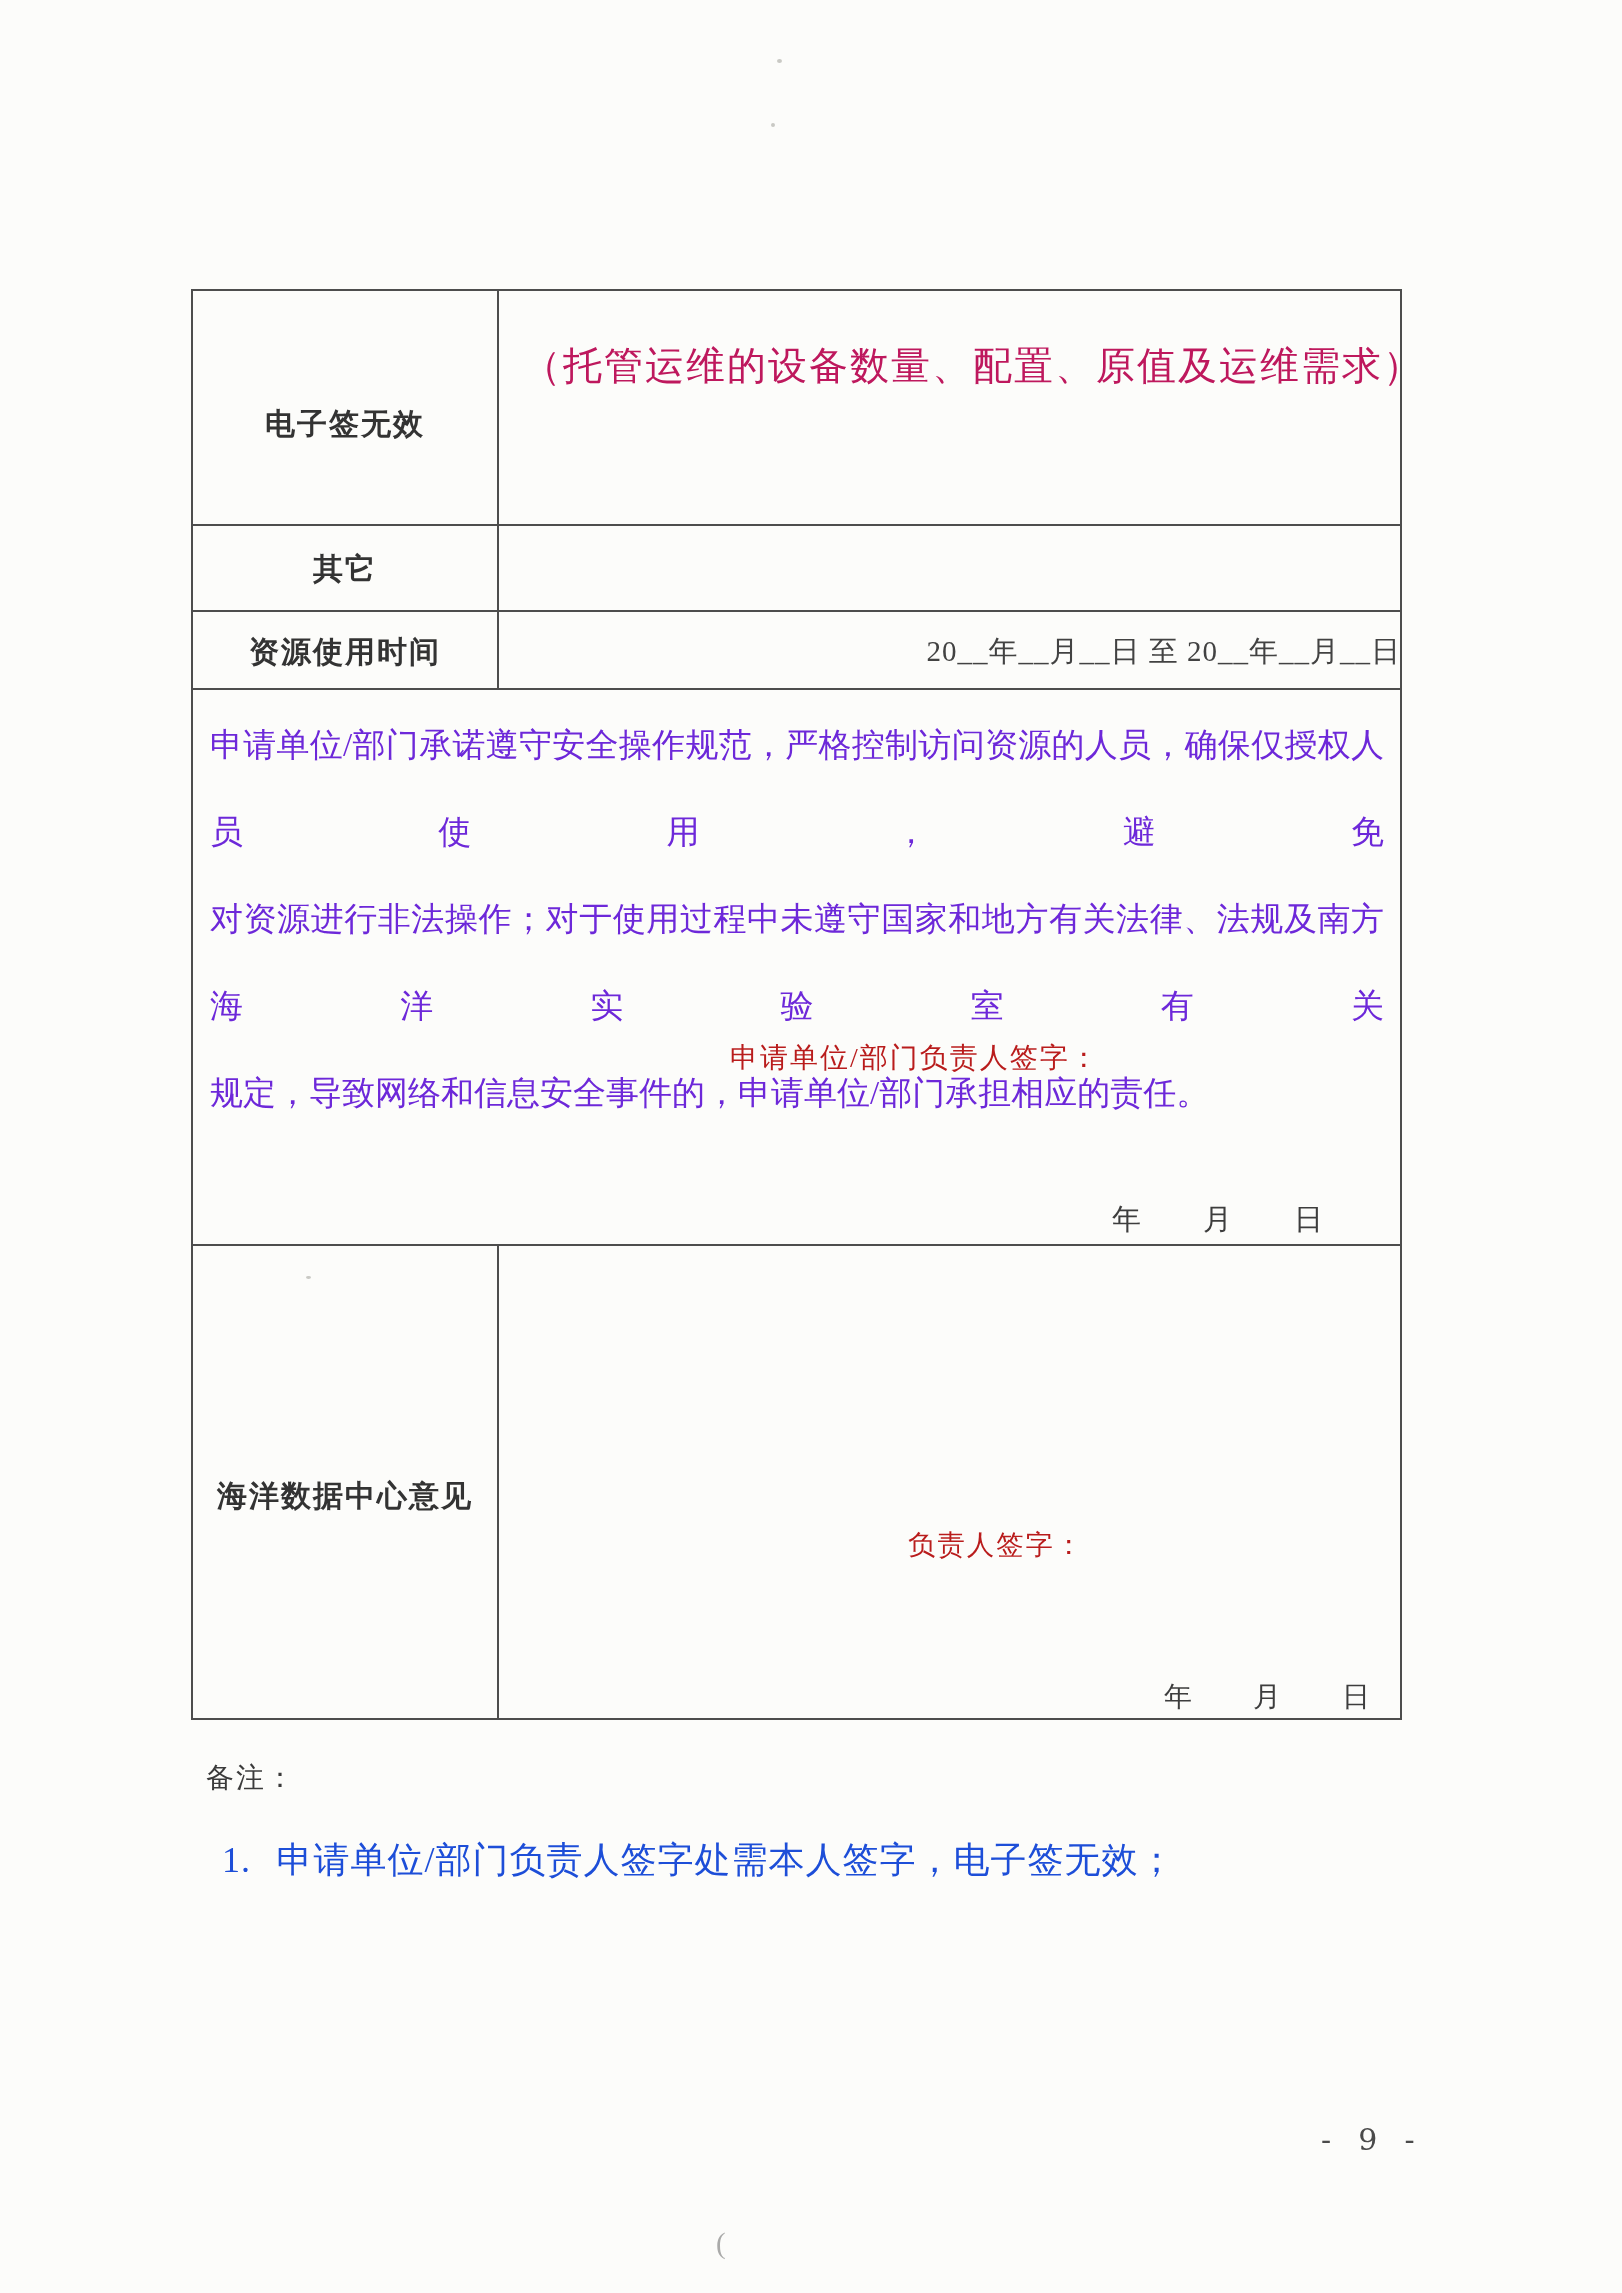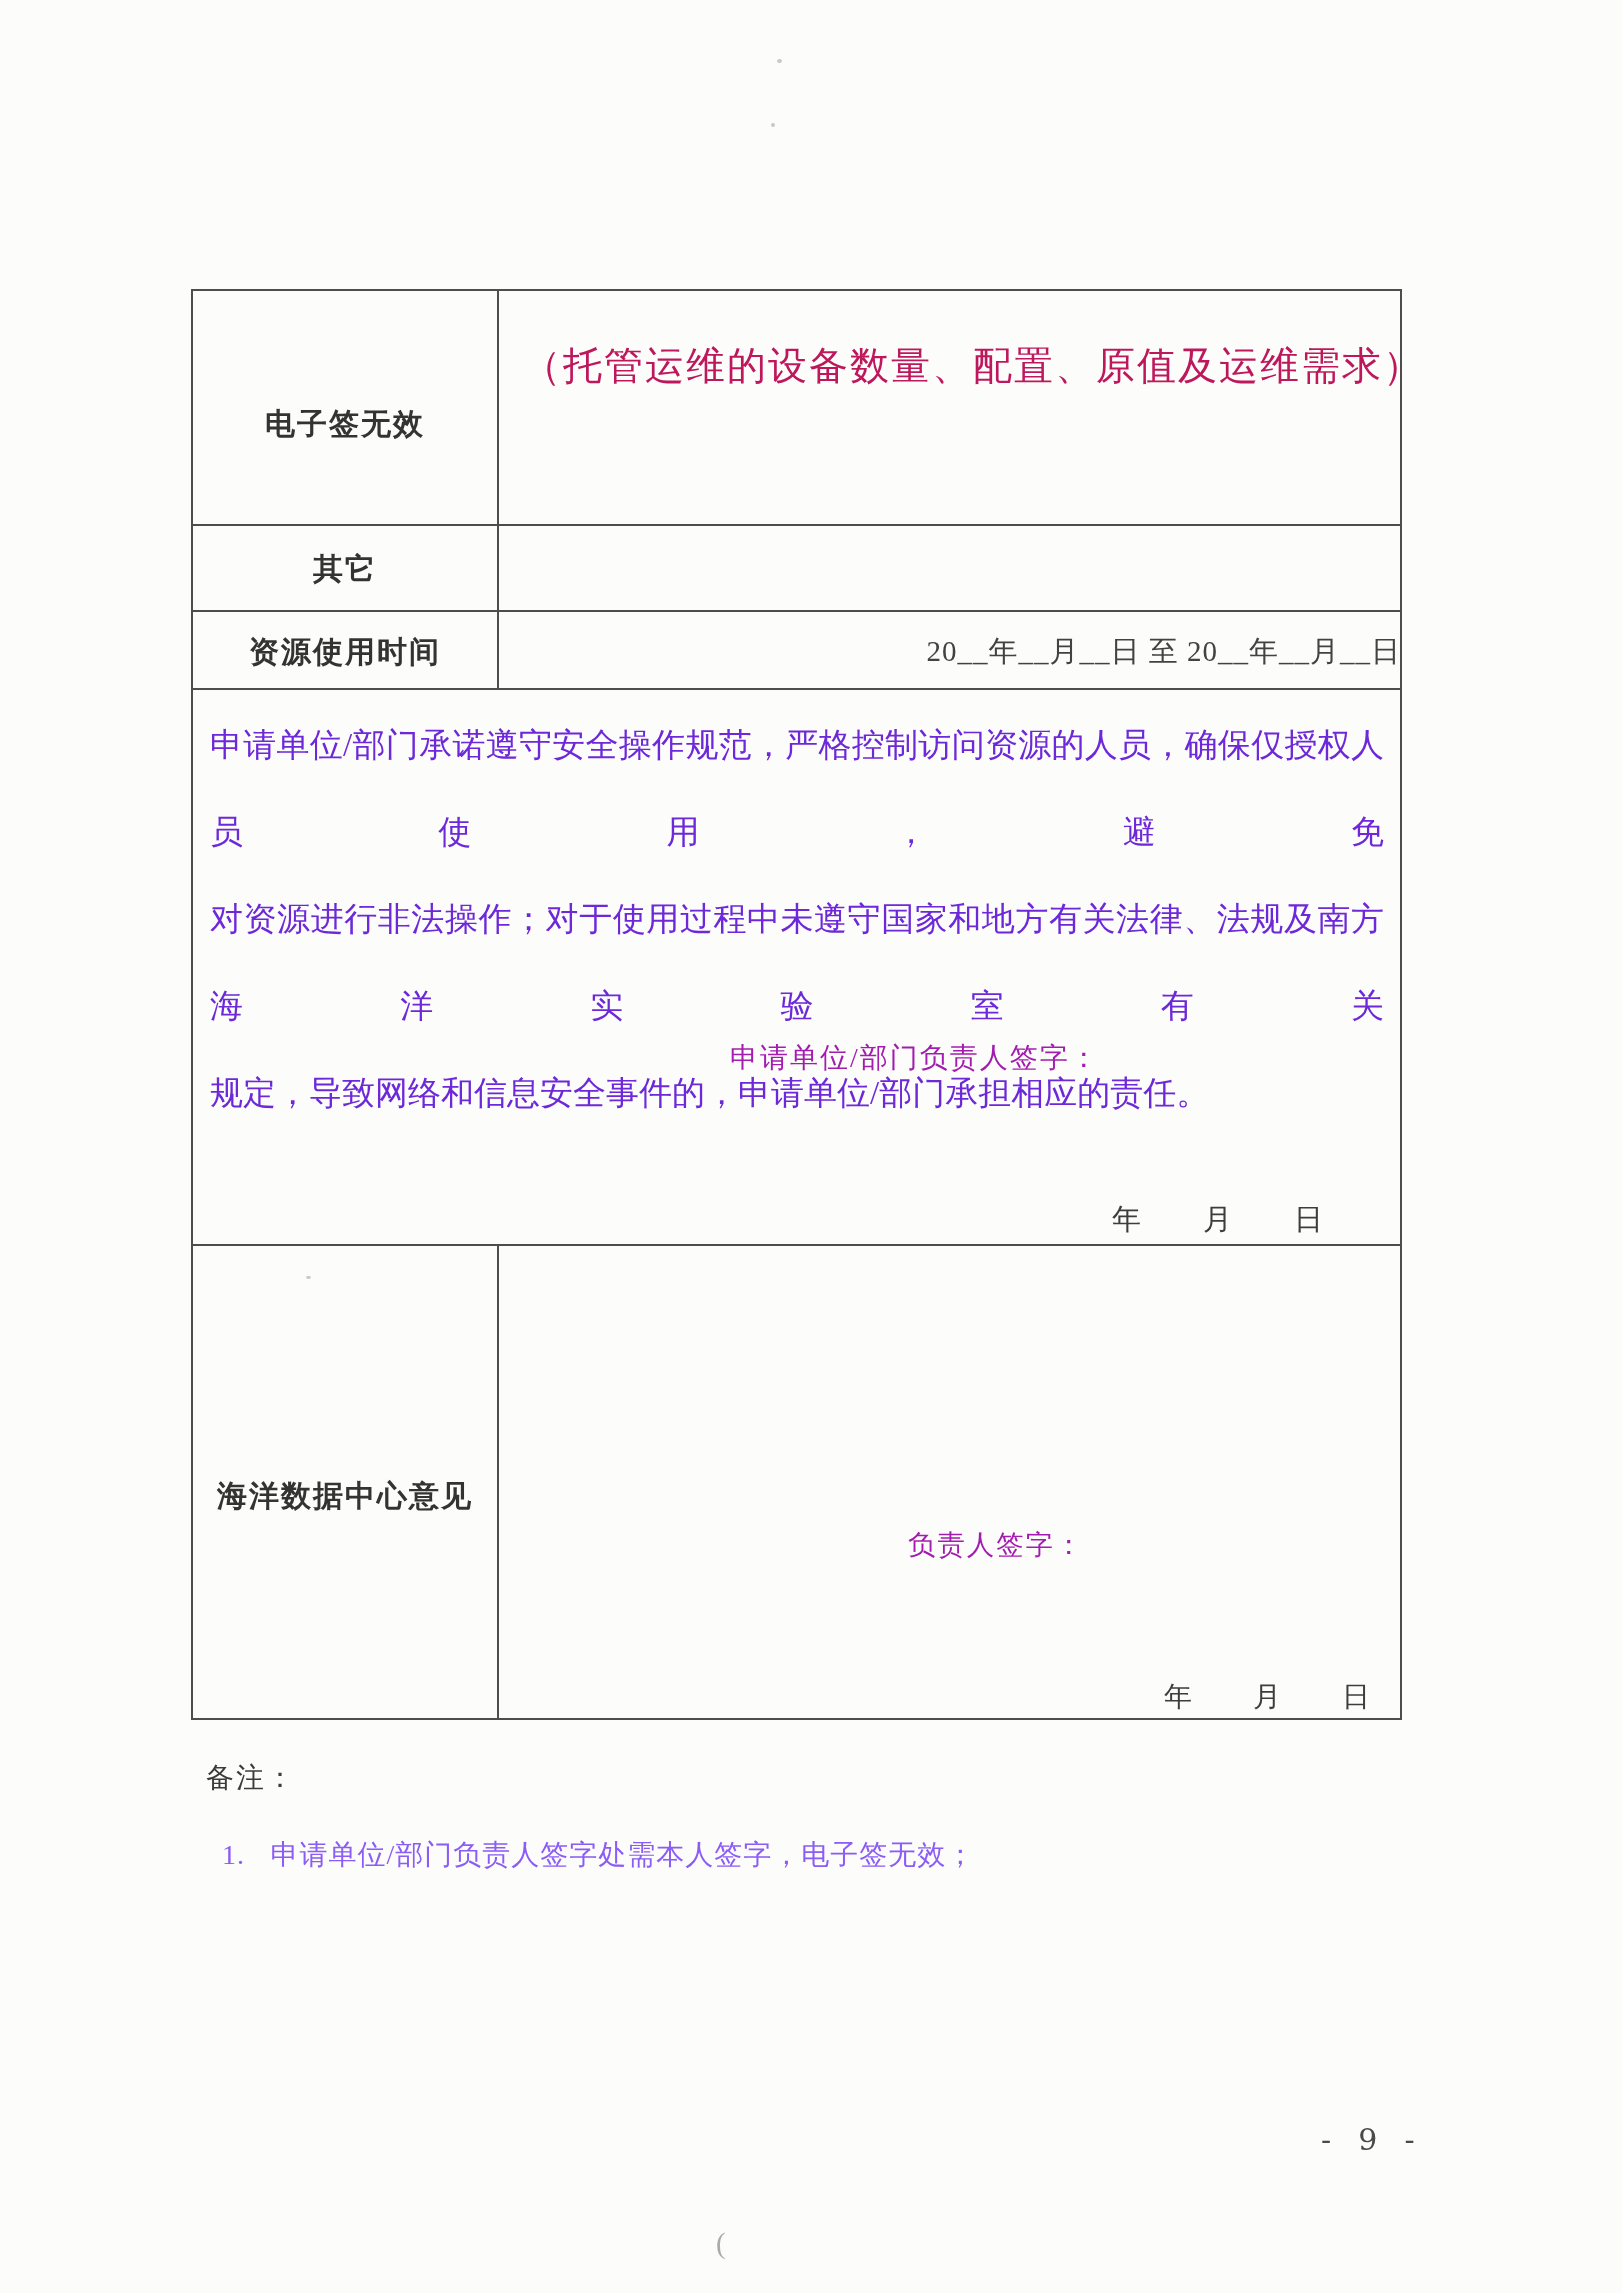--- a/index.html
+++ b/index.html
@@ -44,25 +44,25 @@
   }
   .commitment {
     position: absolute;
     left: 210px; top: 702px;
     width: 1174px;
     font-size: 33px;
     line-height: 87px;
     color: #6d28d9;
   }
   .commitment .jline { text-align: justify; text-align-last: justify; }
-  .sig-label { position: absolute; font-size: 28px; letter-spacing: 2px; color: #a21caf; }
+  .sig-label { position: absolute; font-size: 28px; letter-spacing: 2px; color: #b91c1c; }
   .date-line { position: absolute; display: flex; font-size: 29px; color: #3d3d3d; }
   .date-line span { display: block; }
   .notes-title { position: absolute; left: 206px; font-size: 28px; letter-spacing: 2px; color: #3b3b3b; }
-  .note-item { position: absolute; left: 222px; font-size: 28px; letter-spacing: 1px; color: #8b5cf6; }
+  .note-item { position: absolute; left: 222px; font-size: 36px; letter-spacing: 1px; color: #1d4ed8; }
   .note-item .num { display: inline-block; margin-right: 25.5px; }
   .page-number {
     position: absolute;
     left: 1321px; top: 2122px;
     font-size: 30px;
     letter-spacing: 8.8px;
     color: #4a4a4a;
     font-family: "DejaVu Serif", "Liberation Serif", serif;
   }
   .artifact-paren {

